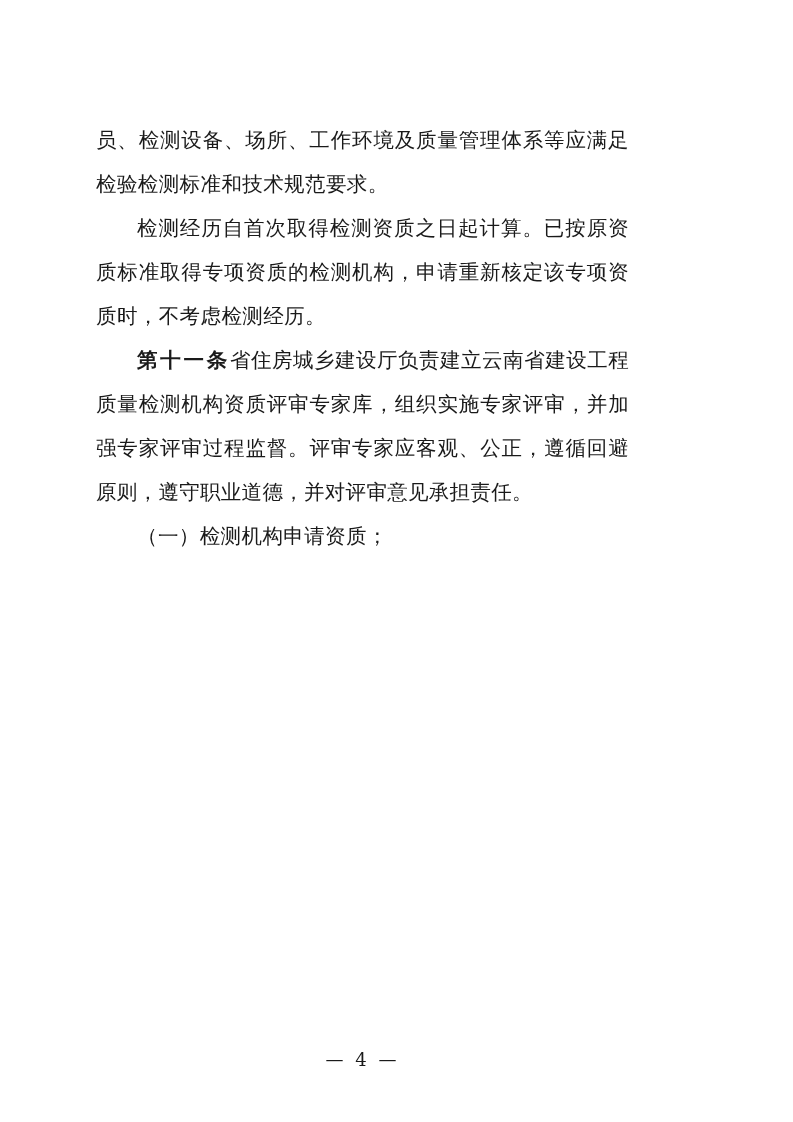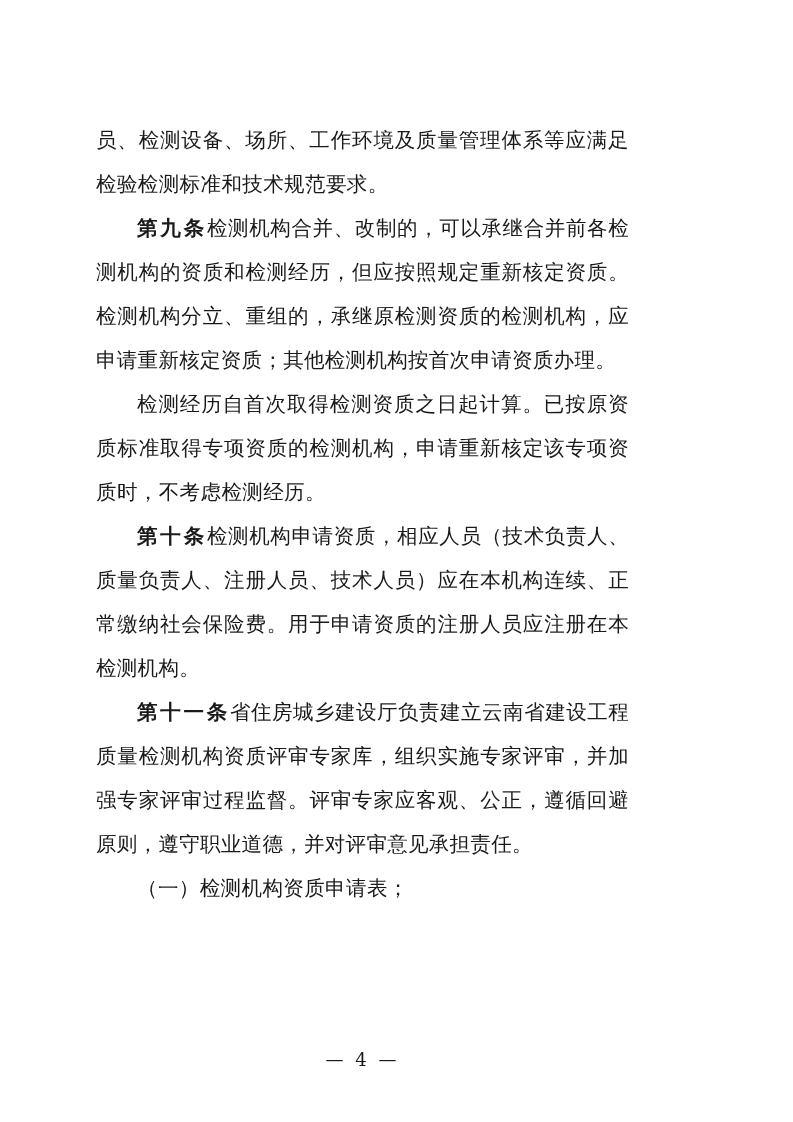--- a/index.html
+++ b/index.html
@@ -58,31 +58,29 @@
 </style>
 </head>
 <body>
 
 <div class="page">
 
   <div class="doc-body">
 
     <p class="para"><span>员、检测设备、场所、工作环境及质量管理体系等应满足检验检测标准和技术规范要求。</span></p>
 
-    <p class="para indent"><span class="art-label">第九条</span><span class="art-text">检测机构合并、改制的，可以承继合并前各检测机构的资质和检测经历，但应按照规定重新核定资质。检测机构分立、重组的，承继原检测资质的检测机构，应申请重新核定资质；其他检测机构按首次申请资质办理。</span></p>
 
     <p class="para indent"><span>检测经历自首次取得检测资质之日起计算。已按原资质标准取得专项资质的检测机构，申请重新核定该专项资质时，不考虑检测经历。</span></p>
 
-    <p class="para indent"><span class="art-label">第十条</span><span class="art-text">检测机构申请资质，相应人员（技术负责人、质量负责人、注册人员、技术人员）应在本机构连续、正常缴纳社会保险费。用于申请资质的注册人员应注册在本检测机构。</span></p>
 
 
     <p class="para indent"><span class="art-label">第十一条</span><span class="art-text">省住房城乡建设厅负责建立云南省建设工程质量检测机构资质评审专家库，组织实施专家评审，并加强专家评审过程监督。评审专家应客观、公正，遵循回避原则，遵守职业道德，并对评审意见承担责任。</span></p>
 
 
-    <p class="para indent"><span>（一）检测机构资质申请表；</span></p>
+    <p class="para indent"><span>（一）检测机构申请资质；</span></p>
 
   </div>
 
   <div class="footer">
     <span class="pg">— 4 —</span>
   </div>
 
 </div>
 
 </body></html>

